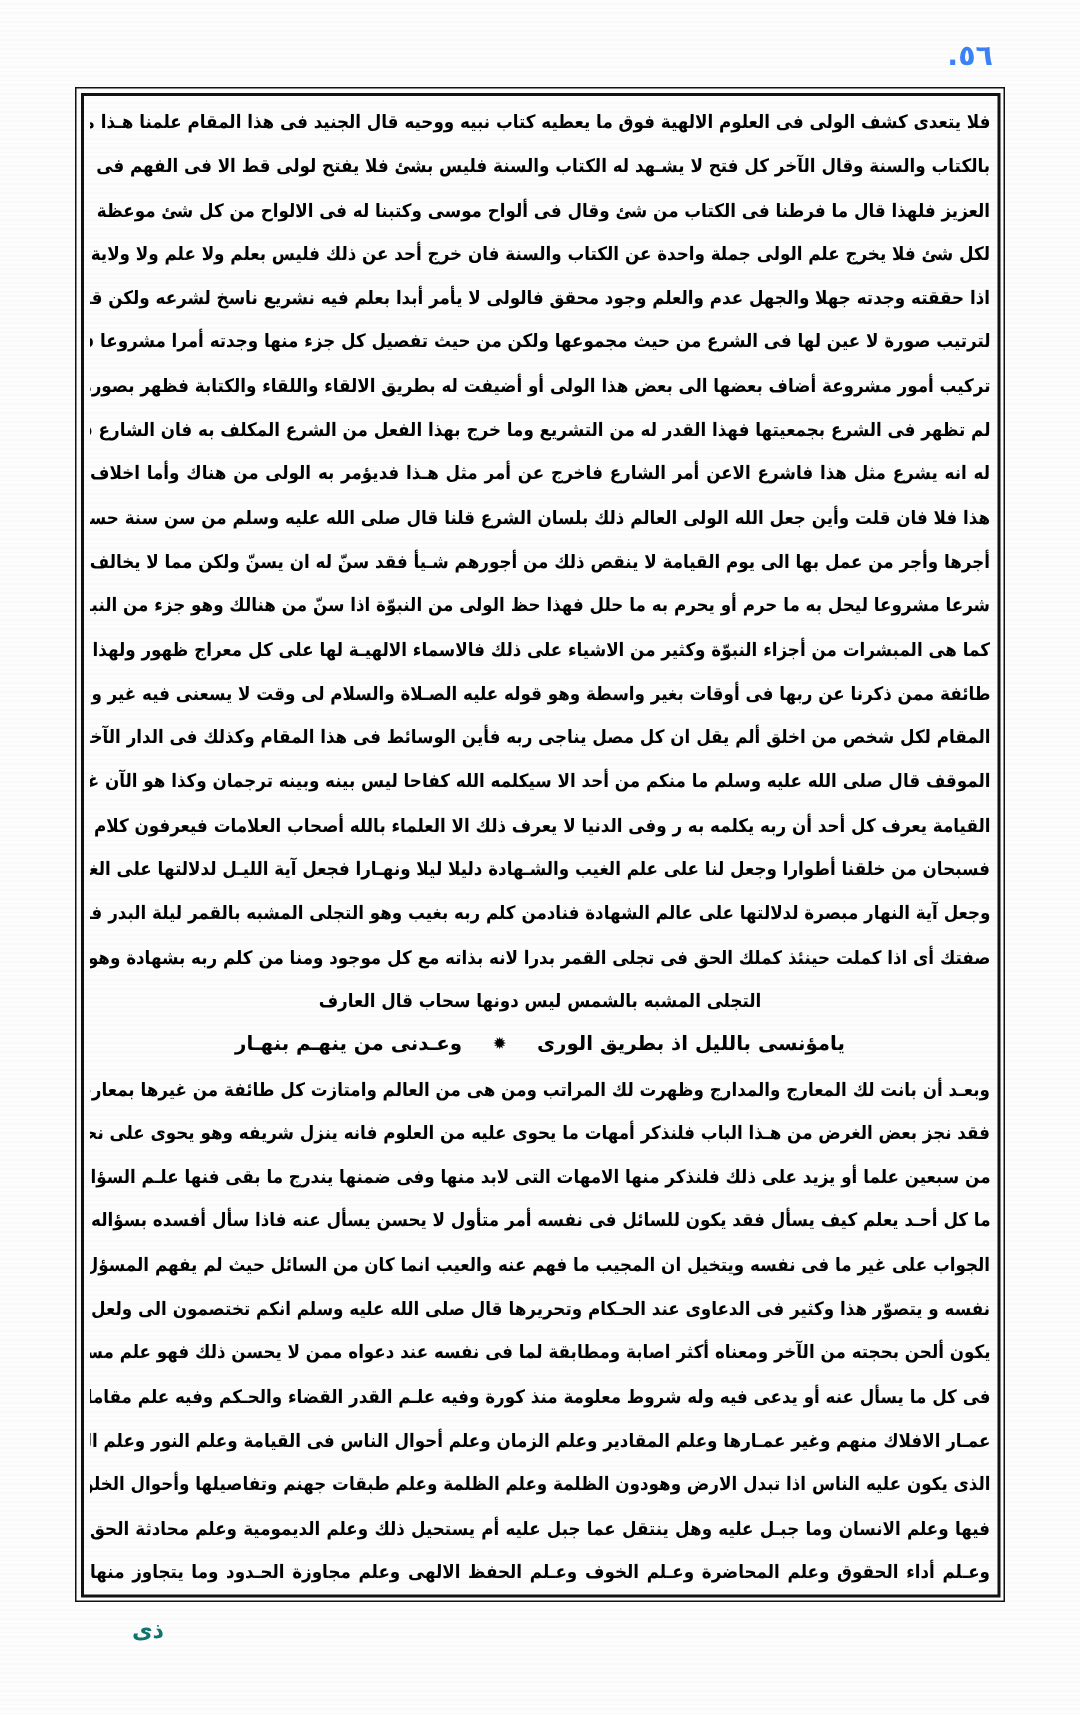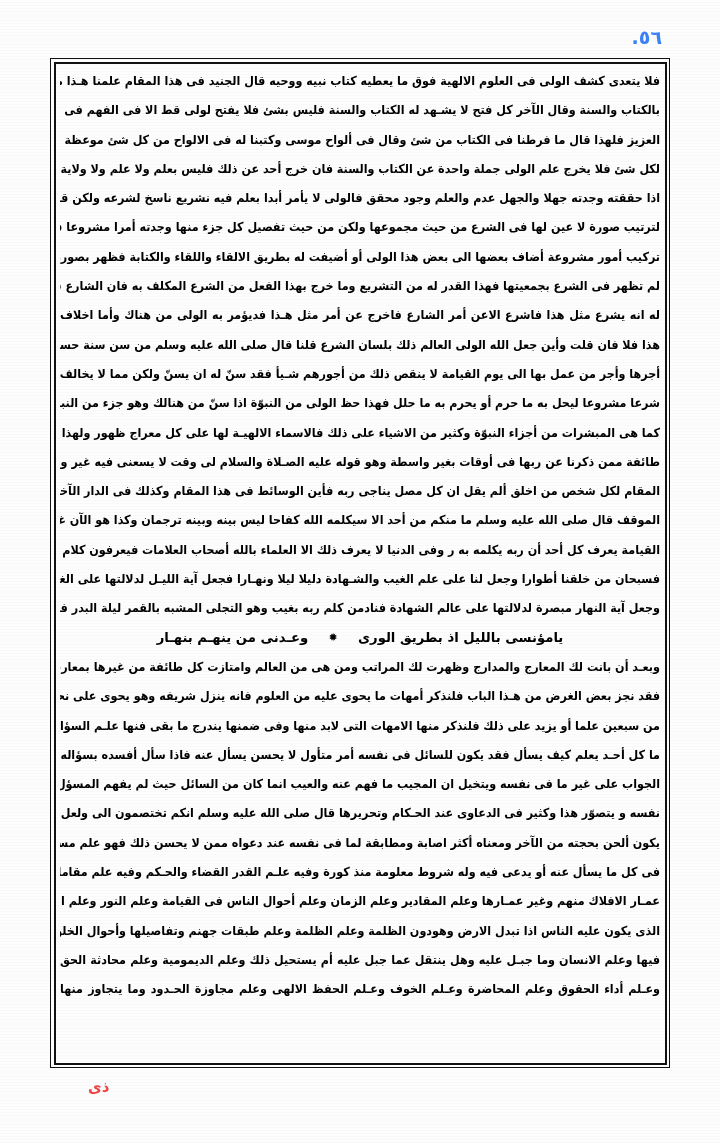--- a/index.html
+++ b/index.html
@@ -116,21 +116,21 @@
   }
   .hemistich { display: inline-block; }
 
   
   #catchword {
     position: absolute;
     left: 88px;
     top: 1078px;
     font-size: 15px;
     font-weight: 700;
-    color: #ef4444;
+    color: #0f766e;
     direction: rtl;
     font-family: "DejaVu Sans", sans-serif;
   }
 
   
   #scan-grain {
     position: absolute;
     inset: 0;
     pointer-events: none;
     opacity: 0.035;
@@ -160,20 +160,22 @@
       <div class="line"><span class="seg">هذا فلا فان قلت وأين جعل الله الولى العالم ذلك بلسان الشرع قلنا قال صلى الله عليه وسلم من سن سنة حسنة كان له</span></div>
       <div class="line"><span class="seg">أجرها وأجر من عمل بها الى يوم القيامة لا ينقص ذلك من أجورهم شـيأ فقد سنّ له ان يسنّ ولكن مما لا يخالف فيه</span></div>
       <div class="line"><span class="seg">شرعا مشروعا ليحل به ما حرم أو يحرم به ما حلل فهذا حظ الولى من النبوّة اذا سنّ من هنالك وهو جزء من النبوّة</span></div>
       <div class="line"><span class="seg">كما هى المبشرات من أجزاء النبوّة وكثير من الاشياء على ذلك فالاسماء الالهيـة لها على كل معراج ظهور ولهذا انخبر كل</span></div>
       <div class="line"><span class="seg">طائفة ممن ذكرنا عن ربها فى أوقات بغير واسطة وهو قوله عليه الصـلاة والسلام لى وقت لا يسعنى فيه غير وفى هذا</span></div>
       <div class="line"><span class="seg">المقام لكل شخص من اخلق ألم يقل ان كل مصل يناجى ربه فأين الوسائط فى هذا المقام وكذلك فى الدار الآخرة فى</span></div>
       <div class="line"><span class="seg">الموقف قال صلى الله عليه وسلم ما منكم من أحد الا سيكلمه الله كفاحا ليس بينه وبينه ترجمان وكذا هو الآن غير أن فى</span></div>
       <div class="line"><span class="seg">القيامة يعرف كل أحد أن ربه يكلمه به ر وفى الدنيا لا يعرف ذلك الا العلماء بالله أصحاب العلامات فيعرفون كلام الله ايّاهم</span></div>
       <div class="line"><span class="seg">فسبحان من خلقنا أطوارا وجعل لنا على علم الغيب والشـهادة دليلا ليلا ونهـارا فجعل آية الليـل لدلالتها على الغيب</span></div>
       <div class="line"><span class="seg">وجعل آية النهار مبصرة لدلالتها على عالم الشهادة فنادمن كلم ربه بغيب وهو التجلى المشبه بالقمر ليلة البدر فذلك الابدار</span></div>
+      <div class="line"><span class="seg">صفتك أى اذا كملت حينئذ كملك الحق فى تجلى القمر بدرا لانه بذاته مع كل موجود ومنا من كلم ربه بشهادة وهو</span></div>
+      <div class="line center"><span class="seg">التجلى المشبه بالشمس ليس دونها سحاب قال العارف</span></div>
 
       <div class="line verse">
         <span class="hemistich">يامؤنسى بالليل اذ بطريق الورى</span>
         <span class="verse-sep">✹</span>
         <span class="hemistich">وعـدنى من ينهـم بنهـار</span>
       </div>
 
       <div class="line"><span class="seg">وبعـد أن بانت لك المعارج والمدارج وظهرت لك المراتب ومن هى من العالم وامتازت كل طائفة من غيرها بمعارجها</span></div>
       <div class="line"><span class="seg">فقد نجز بعض الغرض من هـذا الباب فلنذكر أمهات ما يحوى عليه من العلوم فانه ينزل شريفه وهو يحوى على نحو</span></div>
       <div class="line"><span class="seg">من سبعين علما أو يزيد على ذلك فلنذكر منها الامهات التى لابد منها وفى ضمنها يندرج ما بقى فنها علـم السؤال فانه</span></div>

